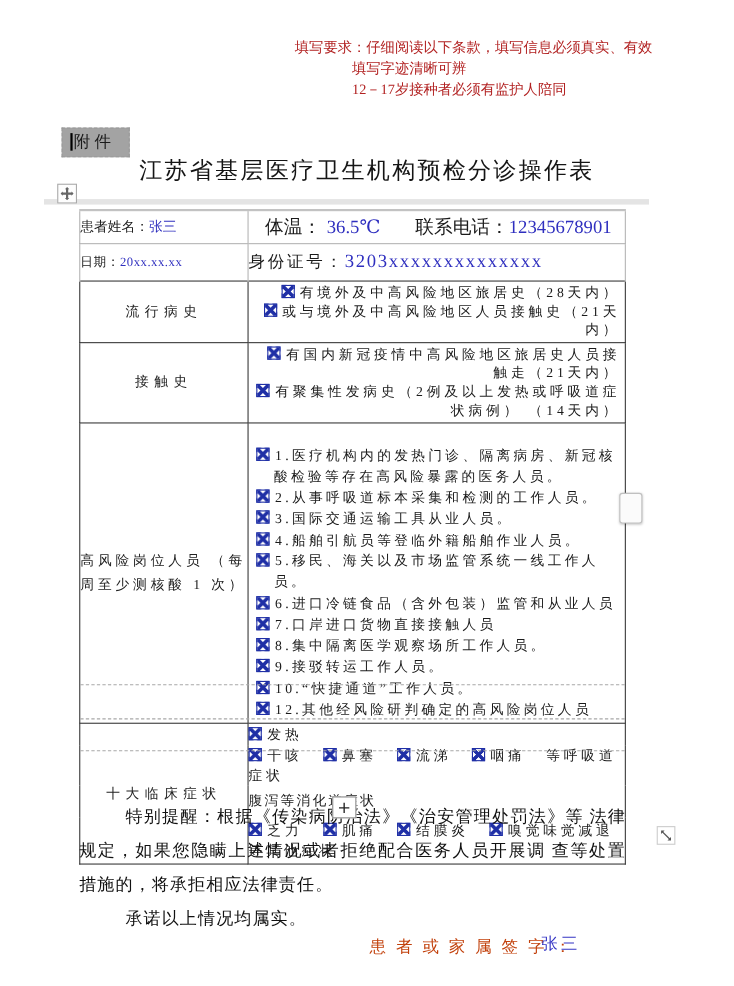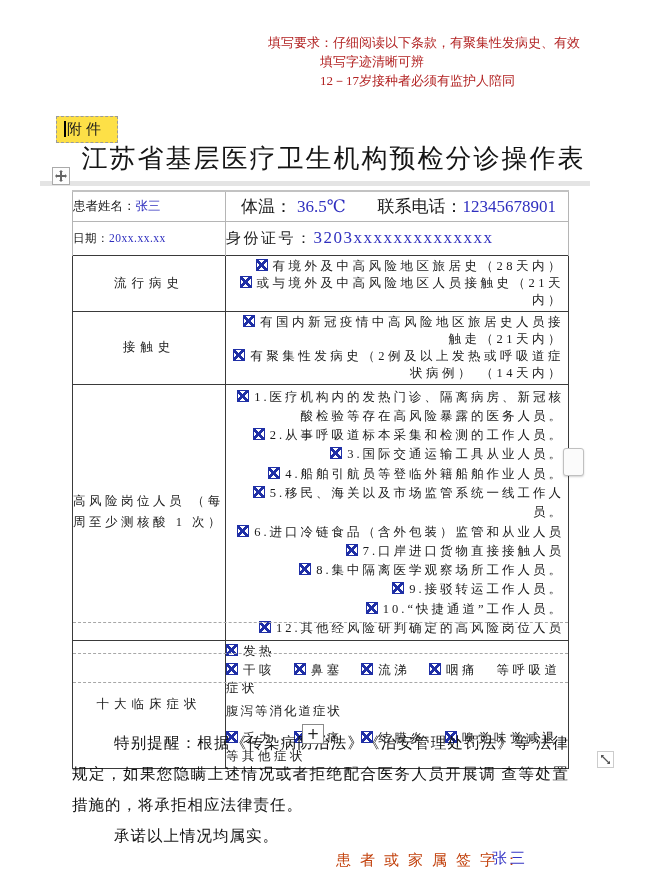--- a/index.html
+++ b/index.html
@@ -6,26 +6,26 @@
   .page{position:relative;width:667px;height:896px;background:#fff;overflow:hidden;
         font-family:"Liberation Serif","DejaVu Serif",serif;color:#1a1a1a;}
 
   
   .notice{position:absolute;left:268px;top:33px;width:390px;color:#b22222;
           font-size:13px;line-height:19px;}
   .notice .ind{padding-left:52px;}
 
   
   .attach{position:absolute;left:56px;top:116px;border:1px dashed #9a9a9a;
-          padding:3px 12px 3px 7px;font-size:15px;letter-spacing:4px;background:#fde047;}
+          padding:3px 12px 3px 7px;font-size:15px;letter-spacing:4px;background:#a3a3a3;}
   .caret{display:inline-block;width:2px;height:16px;background:#000;
          vertical-align:-3px;margin-right:1px;}
 
   .title{position:absolute;left:0;top:141px;width:100%;margin:0;text-align:center;
-         font-size:26px;font-weight:400;letter-spacing:2px;color:#151515;}
+         font-size:21px;font-weight:400;letter-spacing:2px;color:#151515;}
 
   .band{position:absolute;left:40px;top:181px;width:550px;height:5px;background:#e4e4e4;}
 
   .move-handle{position:absolute;left:52px;top:167px;width:18px;height:18px;
          background:#fdfdfd;border:1px solid #aaa;display:flex;align-items:center;
          justify-content:center;z-index:5;box-sizing:border-box;}
 
   
   table.form{position:absolute;left:72px;top:190px;width:497px;border-collapse:collapse;
          table-layout:fixed;border-top:2px solid #c2c2c2;}
@@ -51,21 +51,21 @@
   .pinfo{display:flex;justify-content:space-between;padding:0 12px 0 15px;font-size:17px;}
   .namecell{padding-left:8px;font-size:12.5px;}
   .datecell{padding-left:8px;font-size:11.5px;letter-spacing:0.5px;}
   .idcell{padding-left:15px;}
   .idlab{font-size:15px;letter-spacing:2.5px;}
   .idval{font-size:17px;color:#2f2fbf;letter-spacing:1.5px;}
   .val{color:#2f2fbf;}
   .gap{margin-left:5px;}
 
   .items{padding:2px 4px 2px 7px;line-height:17px;letter-spacing:3.5px;font-size:12.5px;text-align:right;}
-  .items5{padding:3px 4px 2px 7px;line-height:19.3px;letter-spacing:3px;font-size:12.5px;text-align:right;}
+  .items5{padding:20px 4px 2px 7px;line-height:19.3px;letter-spacing:3px;font-size:12.5px;}
   .items5 .item{padding-left:16px;text-indent:-16px;}
 
   .cb{display:inline-block;width:10px;height:10px;border:1px solid #1f2fa6;
       margin-right:5px;vertical-align:-1px;text-indent:0;
       background:linear-gradient(45deg,transparent 40%,#1f2fa6 40%,#1f2fa6 60%,transparent 60%),
                  linear-gradient(135deg,transparent 40%,#1f2fa6 40%,#1f2fa6 60%,transparent 60%);}
 
   .sym{padding:0 4px 0 7px;letter-spacing:3.5px;font-size:12.5px;line-height:18px;}
   .sym .grp{margin-right:12px;white-space:nowrap;}
   .digcell{padding-left:1px;letter-spacing:2px;font-size:12.5px;}
@@ -97,21 +97,21 @@
   .resizeicon{position:absolute;left:597px;top:751px;width:17px;height:17px;background:#fff;
         border:1px solid #ccc;z-index:4;display:flex;align-items:center;justify-content:center;
         box-sizing:border-box;}
 </style>
 </head>
 <body>
 
 <div class="page">
 
   <div class="notice">
-    <div>填写要求：仔细阅读以下条款，有聚集性发病史、有效</div>
+    <div>填写要求：仔细阅读以下条款，填写信息必须真实、有效</div>
     <div class="ind">填写字迹清晰可辨</div>
     <div class="ind">12－17岁接种者必须有监护人陪同</div>
   </div>
 
   <div class="attach">
     <span class="caret"></span><span>附件</span>
   </div>
 
   <h1 class="title">江苏省基层医疗卫生机构预检分诊操作表</h1>
 

